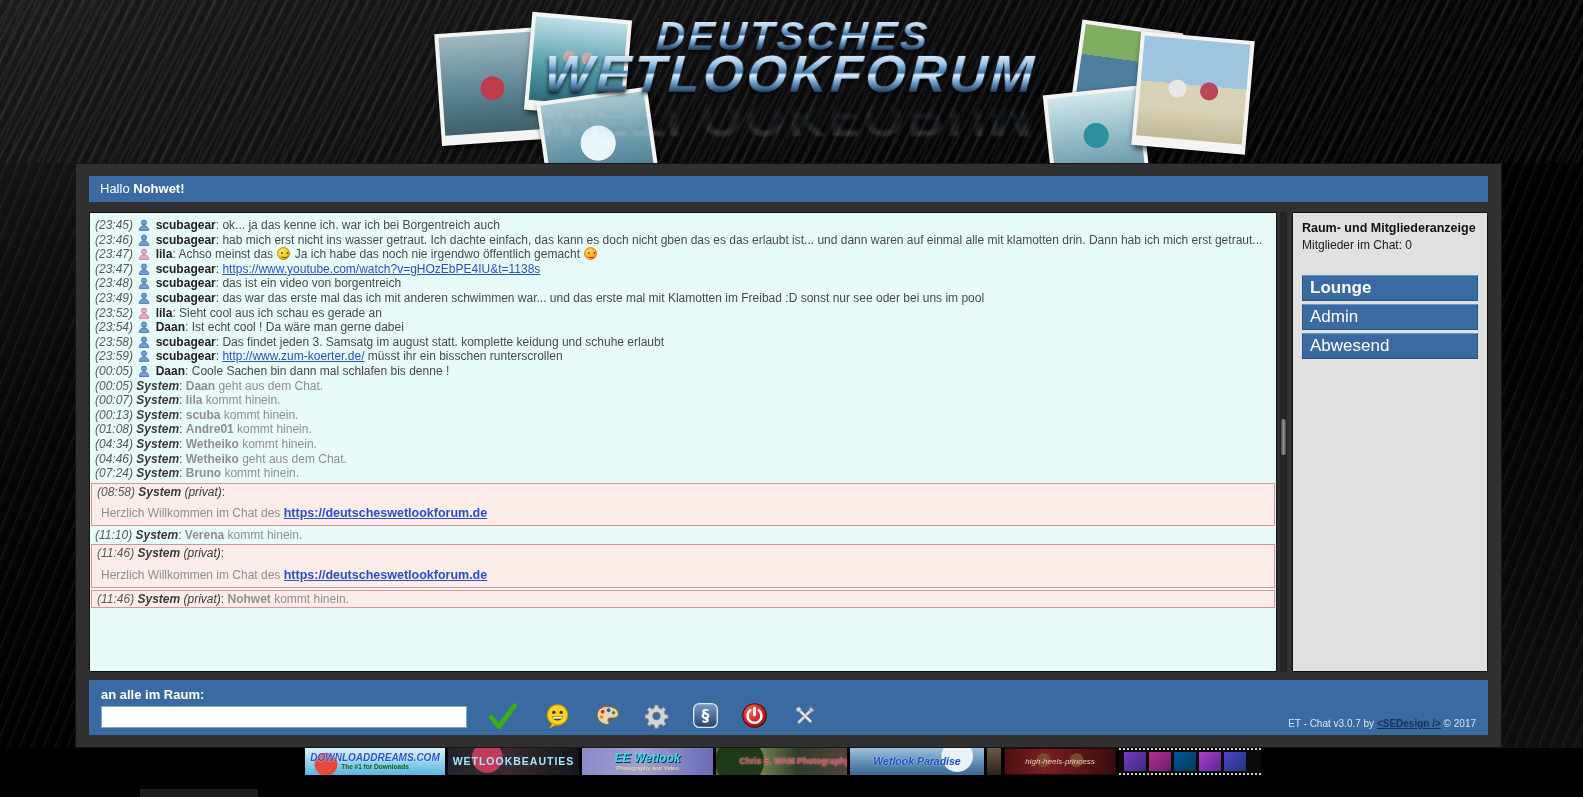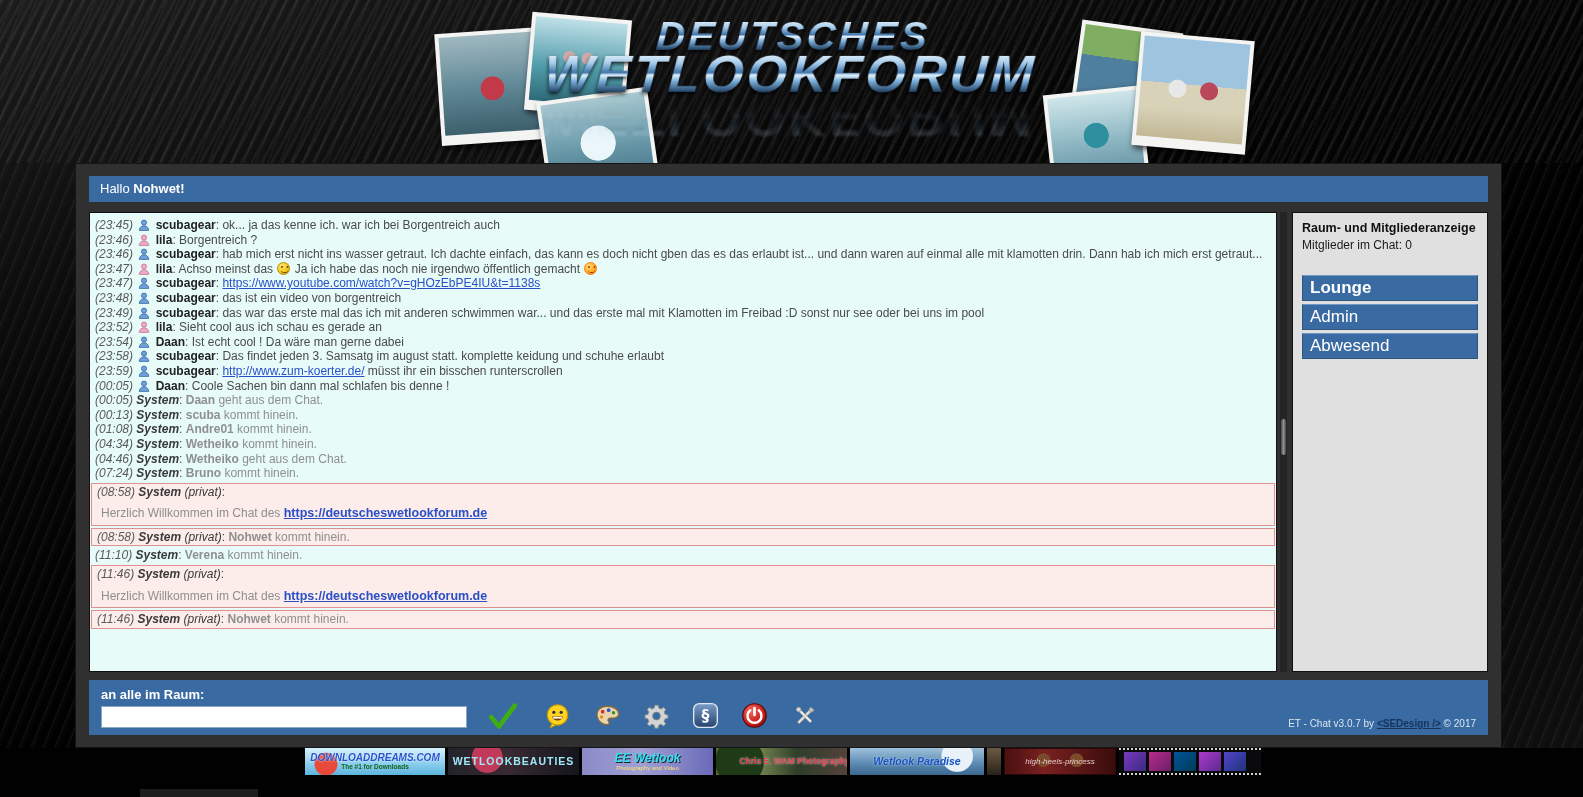--- a/index.html
+++ b/index.html
@@ -162,24 +162,20 @@
 <div class="chat-window">
   <div class="title-bar"><span>Hallo </span><b>Nohwet!</b></div>
 
   <div class="content-row">
     <div class="chat-area" id="chat-log">
         <div class="chat-line"><span class="msg-time">(23:45) </span><svg width="12" height="12" class="avatar-icon">
             <circle cx="6" cy="3.6" r="2.6" fill="#6fa0d8" stroke="#3a6aa8" stroke-width="0.8"></circle>
             <path d="M1.2 11.4 a4.8 4.6 0 0 1 9.6 0 z" fill="#6fa0d8" stroke="#3a6aa8" stroke-width="0.8"></path>
           </svg><span class="user-name"> scubagear</span>: <span>ok... ja das kenne ich. war ich bei Borgentreich auch</span></div>
         <div class="chat-line"><span class="msg-time">(23:46) </span><svg width="12" height="12" class="avatar-icon">
-            <circle cx="6" cy="3.6" r="2.6" fill="#f0a8c4" stroke="#c2739c" stroke-width="0.8"></circle>
-            <path d="M1.2 11.4 a4.8 4.6 0 0 1 9.6 0 z" fill="#f0a8c4" stroke="#c2739c" stroke-width="0.8"></path>
-          </svg><span class="user-name"> lila</span>: <span>Borgentreich ?</span></div>
-        <div class="chat-line"><span class="msg-time">(23:46) </span><svg width="12" height="12" class="avatar-icon">
             <circle cx="6" cy="3.6" r="2.6" fill="#6fa0d8" stroke="#3a6aa8" stroke-width="0.8"></circle>
             <path d="M1.2 11.4 a4.8 4.6 0 0 1 9.6 0 z" fill="#6fa0d8" stroke="#3a6aa8" stroke-width="0.8"></path>
           </svg><span class="user-name"> scubagear</span>: <span>hab mich erst nicht ins wasser getraut. Ich dachte einfach, das kann es doch nicht gben das es das erlaubt ist... und dann waren auf einmal alle mit klamotten drin. Dann hab ich mich erst getraut...</span></div>
         <div class="chat-line"><span class="msg-time">(23:47) </span><svg width="12" height="12" class="avatar-icon">
             <circle cx="6" cy="3.6" r="2.6" fill="#f0a8c4" stroke="#c2739c" stroke-width="0.8"></circle>
             <path d="M1.2 11.4 a4.8 4.6 0 0 1 9.6 0 z" fill="#f0a8c4" stroke="#c2739c" stroke-width="0.8"></path>
           </svg><span class="user-name"> lila</span>: <span>Achso meinst das </span><span class="emoji"></span><span> Ja ich habe das noch nie irgendwo öffentlich gemacht </span><span class="emoji blush"></span></div>
         <div class="chat-line"><span class="msg-time">(23:47) </span><svg width="12" height="12" class="avatar-icon">
             <circle cx="6" cy="3.6" r="2.6" fill="#6fa0d8" stroke="#3a6aa8" stroke-width="0.8"></circle>
             <path d="M1.2 11.4 a4.8 4.6 0 0 1 9.6 0 z" fill="#6fa0d8" stroke="#3a6aa8" stroke-width="0.8"></path>
@@ -206,27 +202,27 @@
           </svg><span class="user-name"> scubagear</span>: <span>Das findet jeden 3. Samsatg im august statt. komplette keidung und schuhe erlaubt</span></div>
         <div class="chat-line"><span class="msg-time">(23:59) </span><svg width="12" height="12" class="avatar-icon">
             <circle cx="6" cy="3.6" r="2.6" fill="#6fa0d8" stroke="#3a6aa8" stroke-width="0.8"></circle>
             <path d="M1.2 11.4 a4.8 4.6 0 0 1 9.6 0 z" fill="#6fa0d8" stroke="#3a6aa8" stroke-width="0.8"></path>
           </svg><span class="user-name"> scubagear</span>: <a class="chat-link">http://www.zum-koerter.de/</a><span> müsst ihr ein bisschen runterscrollen</span></div>
         <div class="chat-line"><span class="msg-time">(00:05) </span><svg width="12" height="12" class="avatar-icon">
             <circle cx="6" cy="3.6" r="2.6" fill="#6fa0d8" stroke="#3a6aa8" stroke-width="0.8"></circle>
             <path d="M1.2 11.4 a4.8 4.6 0 0 1 9.6 0 z" fill="#6fa0d8" stroke="#3a6aa8" stroke-width="0.8"></path>
           </svg><span class="user-name"> Daan</span>: <span>Coole Sachen bin dann mal schlafen bis denne !</span></div>
         <div class="chat-line"><span class="msg-time">(00:05) </span><span class="sys-name">System</span>: <span class="subject">Daan</span><span class="sys-text"> geht aus dem Chat.</span></div>
+        <div class="chat-line"><span class="msg-time">(00:07) </span><span class="sys-name">System</span>: <span class="subject">lila</span><span class="sys-text"> kommt hinein.</span></div>
         <div class="chat-line"><span class="msg-time">(00:13) </span><span class="sys-name">System</span>: <span class="subject">scuba</span><span class="sys-text"> kommt hinein.</span></div>
         <div class="chat-line"><span class="msg-time">(01:08) </span><span class="sys-name">System</span>: <span class="subject">Andre01</span><span class="sys-text"> kommt hinein.</span></div>
         <div class="chat-line"><span class="msg-time">(04:34) </span><span class="sys-name">System</span>: <span class="subject">Wetheiko</span><span class="sys-text"> kommt hinein.</span></div>
         <div class="chat-line"><span class="msg-time">(04:46) </span><span class="sys-name">System</span>: <span class="subject">Wetheiko</span><span class="sys-text"> geht aus dem Chat.</span></div>
         <div class="chat-line"><span class="msg-time">(07:24) </span><span class="sys-name">System</span>: <span class="subject">Bruno</span><span class="sys-text"> kommt hinein.</span></div>
         <div class="chat-line boxed"><span class="msg-time">(08:58) </span><span class="sys-name">System</span><span class="privat"> (privat)</span>:<div class="welcome-body"><span class="sys-text">Herzlich Willkommen im Chat des </span><a class="chat-link">https://deutscheswetlookforum.de</a></div></div>
-        <div class="chat-line boxed"><span class="msg-time">(08:58) </span><span class="sys-name">System</span><span class="privat"> (privat)</span>: <span class="subject">Nohwet</span><span class="sys-text"> kommt hinein.</span></div>
         <div class="chat-line"><span class="msg-time">(11:10) </span><span class="sys-name">System</span>: <span class="subject">Verena</span><span class="sys-text"> kommt hinein.</span></div>
         <div class="chat-line boxed"><span class="msg-time">(11:46) </span><span class="sys-name">System</span><span class="privat"> (privat)</span>:<div class="welcome-body"><span class="sys-text">Herzlich Willkommen im Chat des </span><a class="chat-link">https://deutscheswetlookforum.de</a></div></div>
         <div class="chat-line boxed"><span class="msg-time">(11:46) </span><span class="sys-name">System</span><span class="privat"> (privat)</span>: <span class="subject">Nohwet</span><span class="sys-text"> kommt hinein.</span></div>
       </div>
     <div class="scroll-strip">
       <div class="scroll-thumb"></div>
     </div>
     <div class="sidebar">
       <div class="sidebar-title">Raum- und Mitgliederanzeige</div>
       <div class="sidebar-members">Mitglieder im Chat: 0</div>

